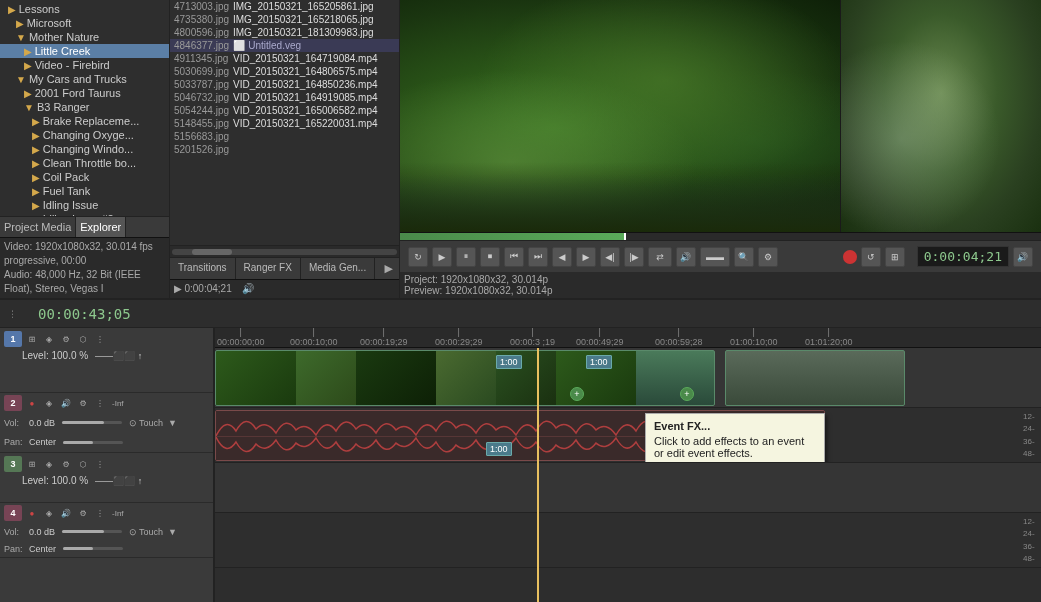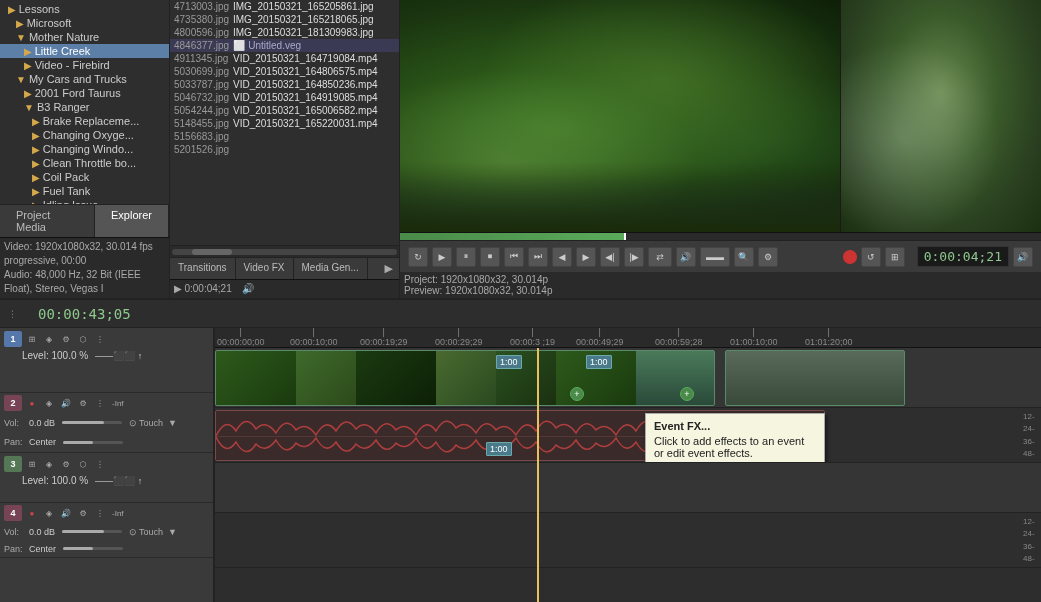--- a/index.html
+++ b/index.html
@@ -51,21 +51,21 @@
     .tree-item.indent3 { padding-left: 32px; }
 
     .folder-icon { color: #d4a84b; font-size: 10px; }
 
     .panel-tabs {
       display: flex;
       background: #3a3a3a;
       border-top: 1px solid #222;
     }
     .panel-tab {
-      padding: 4px 16px;
+      padding: 4px 4px;
       font-size: 11px;
       cursor: pointer;
       border-right: 1px solid #222;
       color: #bbb;
     }
     .panel-tab.active {
       background: #555;
       color: #fff;
     }
 
@@ -692,21 +692,21 @@
         <span class="file-name"></span>
       </div>
     </div>
     <div class="scrollbar-h">
       <div class="scrollbar-track">
         <div class="scrollbar-thumb"></div>
       </div>
     </div>
     <div class="middle-tabs">
       <div class="middle-tab">Transitions</div>
-      <div class="middle-tab">Video FX</div>
+      <div class="middle-tab">Ranger FX</div>
       <div class="middle-tab">Media Gen...</div>
       <div class="middle-tab-arrow">▶</div>
     </div>
     <div class="middle-status">
       <span>▶ 0:00:04;21</span>
       <span style="margin-left:8px;">🔊</span>
     </div>
   </div>
 
   <div class="preview-area">

